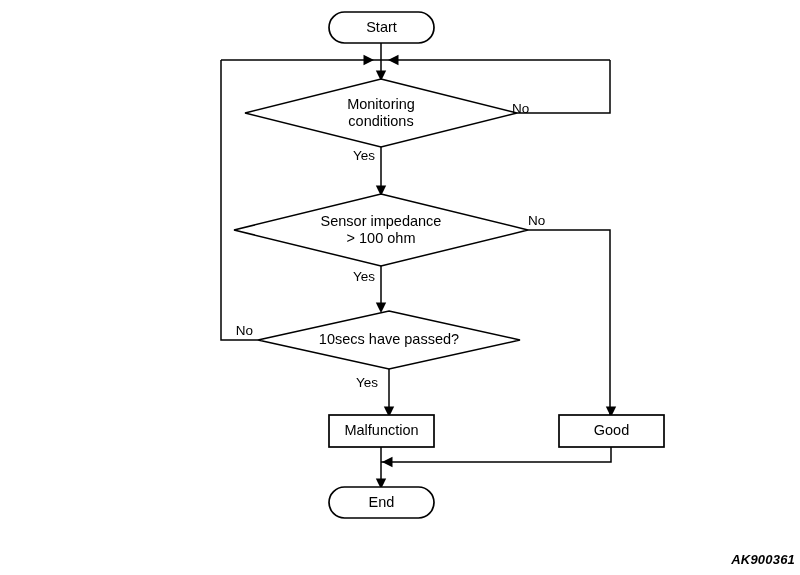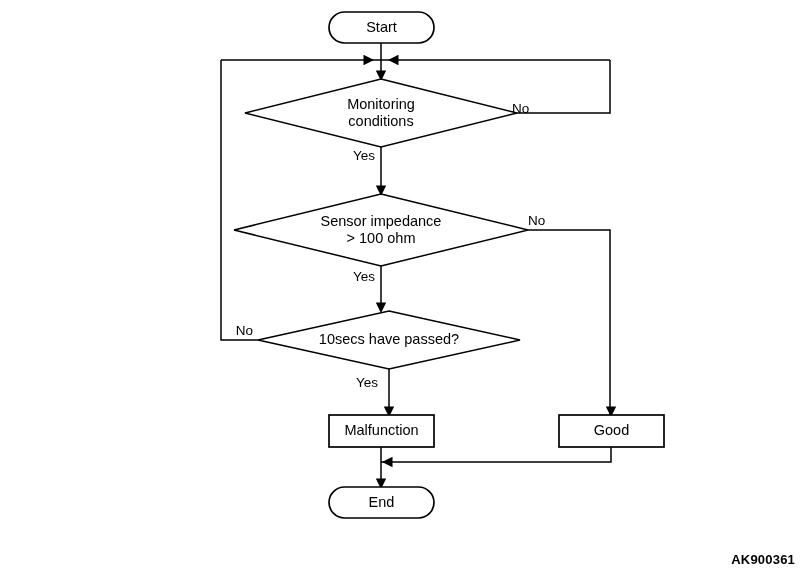--- a/index.html
+++ b/index.html
@@ -70,20 +70,21 @@
   }
   .figure-id {
     position: absolute;
     right: 14px;
     bottom: 8px;
     font-family: "Liberation Sans", sans-serif;
     font-size: 13px;
     font-weight: bold;
     letter-spacing: 0.2px;
     color: #000000;
+    font-style: italic;
   }
 </style>
 </head>
 <body>
 
 <div id="diagram-root">
   <svg class="flow-canvas" viewBox="0 0 800 575" xmlns="http://www.w3.org/2000/svg">
     <g id="edges-layer">
         <polyline points="372,43 372,60" class="edge-line"></polyline>
         <polyline points="212,60 601,60" class="edge-line"></polyline>

